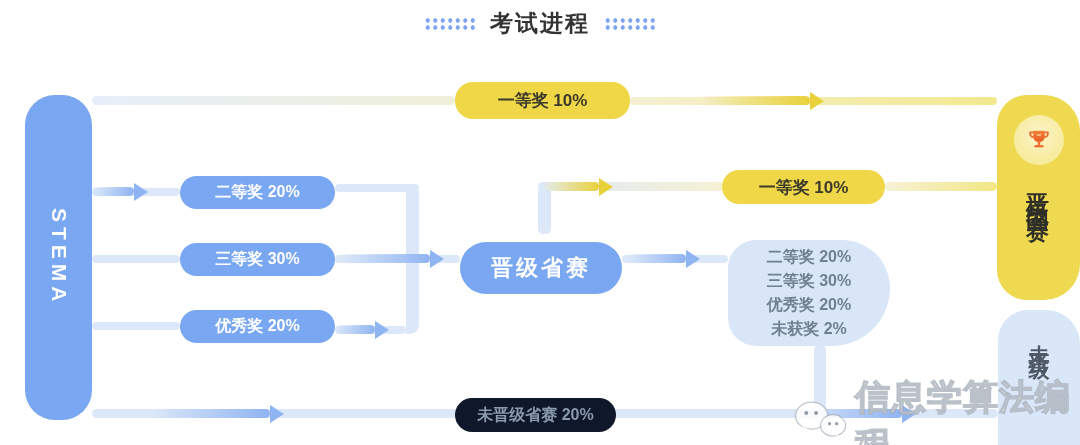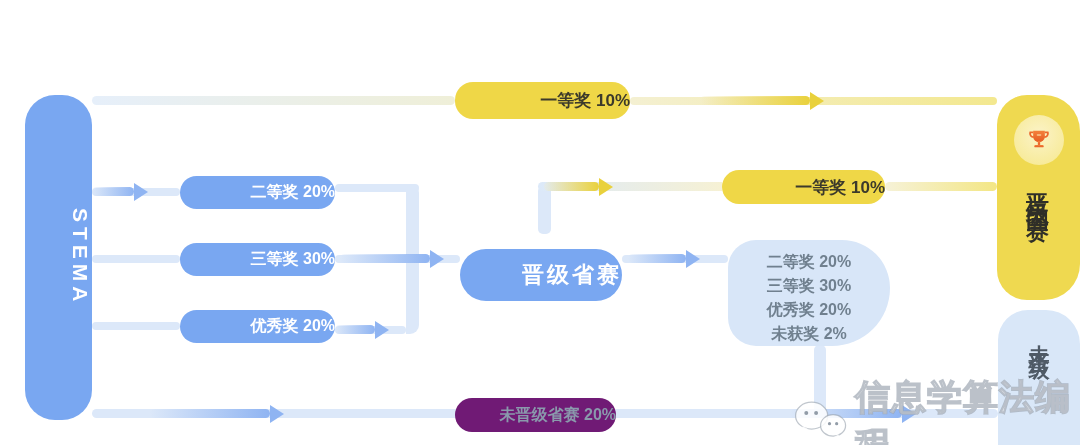--- a/index.html
+++ b/index.html
@@ -18,30 +18,30 @@
   .line{position:absolute;border-radius:5px;}
   .arrow{position:absolute;height:9px;border-radius:5px;}
   .arrow::after{content:'';position:absolute;right:-14px;top:50%;transform:translateY(-50%);
                 border-top:9px solid rgba(0,0,0,0);border-bottom:9px solid rgba(0,0,0,0);
                 border-left:14px solid #8fb4f2;}
   .arrow.blue{background:linear-gradient(90deg,rgba(220,232,249,.25),#8fb4f2);}
   .arrow.yellow{background:linear-gradient(90deg,rgba(244,238,208,.25),#e9d13c);}
   .arrow.yellow::after{border-left-color:#e9d13c;}
 
   
-  .node{position:absolute;display:flex;align-items:center;justify-content:flex-end;
+  .node{position:absolute;display:flex;align-items:center;justify-content:center;
         font-weight:bold;box-sizing:border-box;}
   .stema{left:25px;top:95px;width:67px;height:325px;background:#79a7f1;border-radius:30px;
          color:#fff;z-index:3;}
   .stema .vtxt{writing-mode:vertical-rl;text-orientation:mixed;font-size:21px;letter-spacing:5px;}
   .pill{border-radius:18px;z-index:3;font-size:16px;}
   .pill.blue{background:#79a7f1;color:#fff;}
   .pill.yellow{background:#efd747;color:#3c3a2b;font-size:17px;}
-  .pill.ghost{background:#701a75;color:#8a99ac;}
-  .prov{left:460px;top:249px;width:162px;height:52px;background:#79a7f1;border-radius:26px;
+  .pill.ghost{background:#0f172a;color:#8a99ac;}
+  .prov{left:460px;top:242px;width:162px;height:52px;background:#79a7f1;border-radius:26px;
         color:#fff;font-size:22px;letter-spacing:3px;z-index:3;}
   .awards{left:728px;top:240px;width:162px;height:106px;background:#d8e6f8;
           border-radius:28px 48px 58px 28px;z-index:3;flex-direction:column;
           color:#70808f;font-size:16px;line-height:24px;}
   .national{left:997px;top:95px;width:83px;height:205px;background:#efd950;
             border-radius:30px 36px 36px 30px;z-index:3;flex-direction:column;
             justify-content:flex-start;padding-top:20px;color:#2f2f28;}
   .national .vtxt{writing-mode:vertical-rl;font-size:23px;letter-spacing:8px;margin-top:10px;}
   .badge{width:50px;height:50px;border-radius:50%;
          background:radial-gradient(circle at 50% 40%,#fbf3c8,#f6e88c);
@@ -55,20 +55,25 @@
   .watermark{position:absolute;left:792px;top:374px;display:flex;align-items:center;gap:4px;
              z-index:10;pointer-events:none;}
   .wm-text{font-size:35px;font-weight:bold;color:rgba(255,255,255,.8);
            -webkit-text-stroke:1.3px rgba(150,160,172,.65);letter-spacing:1px;}
 </style>
 </head>
 <body>
 
 <div class="canvas">
 
+  <div class="title-row">
+    <div class="dots"></div>
+    <div class="title-text">考试进程</div>
+    <div class="dots"></div>
+  </div>
 
   <div class="line" style="left:92px;top:96px;width:363px;height:9px;background:linear-gradient(90deg,#e6effa,#efefd8);"></div>
   <div class="line" style="left:630px;top:97px;width:367px;height:8px;background:linear-gradient(90deg,#f4f0d2,#f3e88f);"></div>
   <div class="arrow yellow" style="left:700px;top:96px;width:110px;"></div>
 
   <div class="line" style="left:92px;top:188px;width:88px;height:8px;background:#dce8f9;"></div>
   <div class="arrow blue" style="left:92px;top:187px;width:42px;"></div>
 
   <div class="line" style="left:92px;top:255px;width:88px;height:8px;background:#dce8f9;"></div>
   <div class="line" style="left:92px;top:322px;width:88px;height:8px;background:#dce8f9;"></div>

